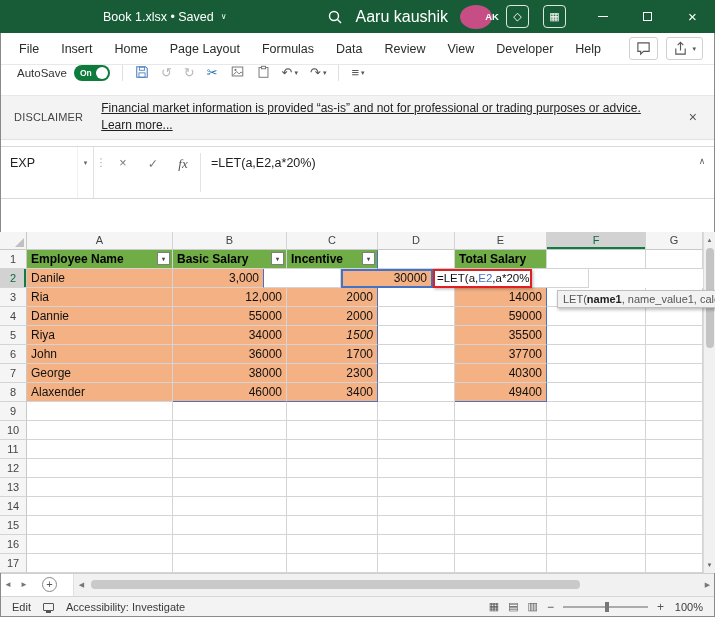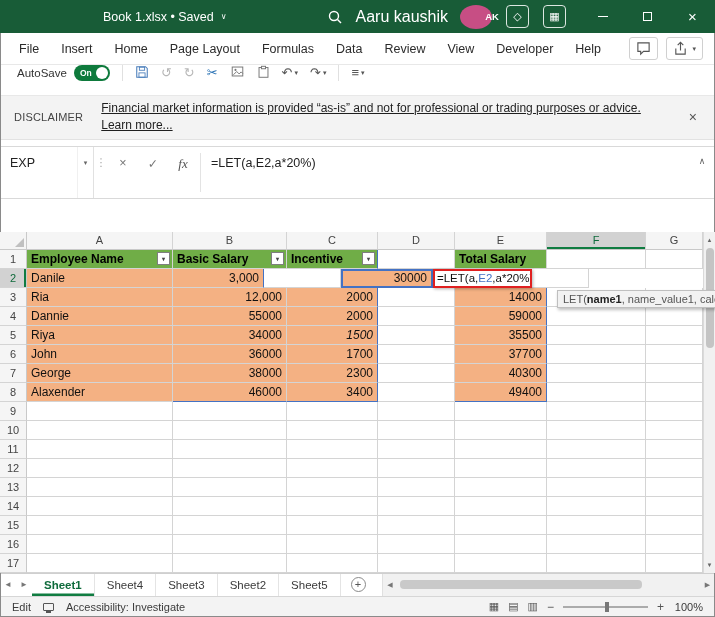--- a/index.html
+++ b/index.html
@@ -448,27 +448,20 @@
       <span class="vs-btn">▲</span>
       <span class="vs-thumb"></span>
       <span class="vs-track"></span>
       <span class="vs-btn">▼</span>
     </div>
   </div>
 
   <div class="tabbar">
     <span class="tnav">◄</span>
     <span class="tnav">►</span>
-    <div class="sheet-tabs">
-        <div class="stab active">Sheet1</div>
-        <div class="stab">Sheet4</div>
-        <div class="stab">Sheet3</div>
-        <div class="stab">Sheet2</div>
-        <div class="stab">Sheet5</div>
-      </div>
     <span class="newsheet">+</span>
     <div class="hscroll">
       <span class="hs-btn">◀</span>
       <div class="hs-track">
           <div class="hs-thumb"></div>
         </div>
       <span class="hs-btn">▶</span>
     </div>
   </div>
 

